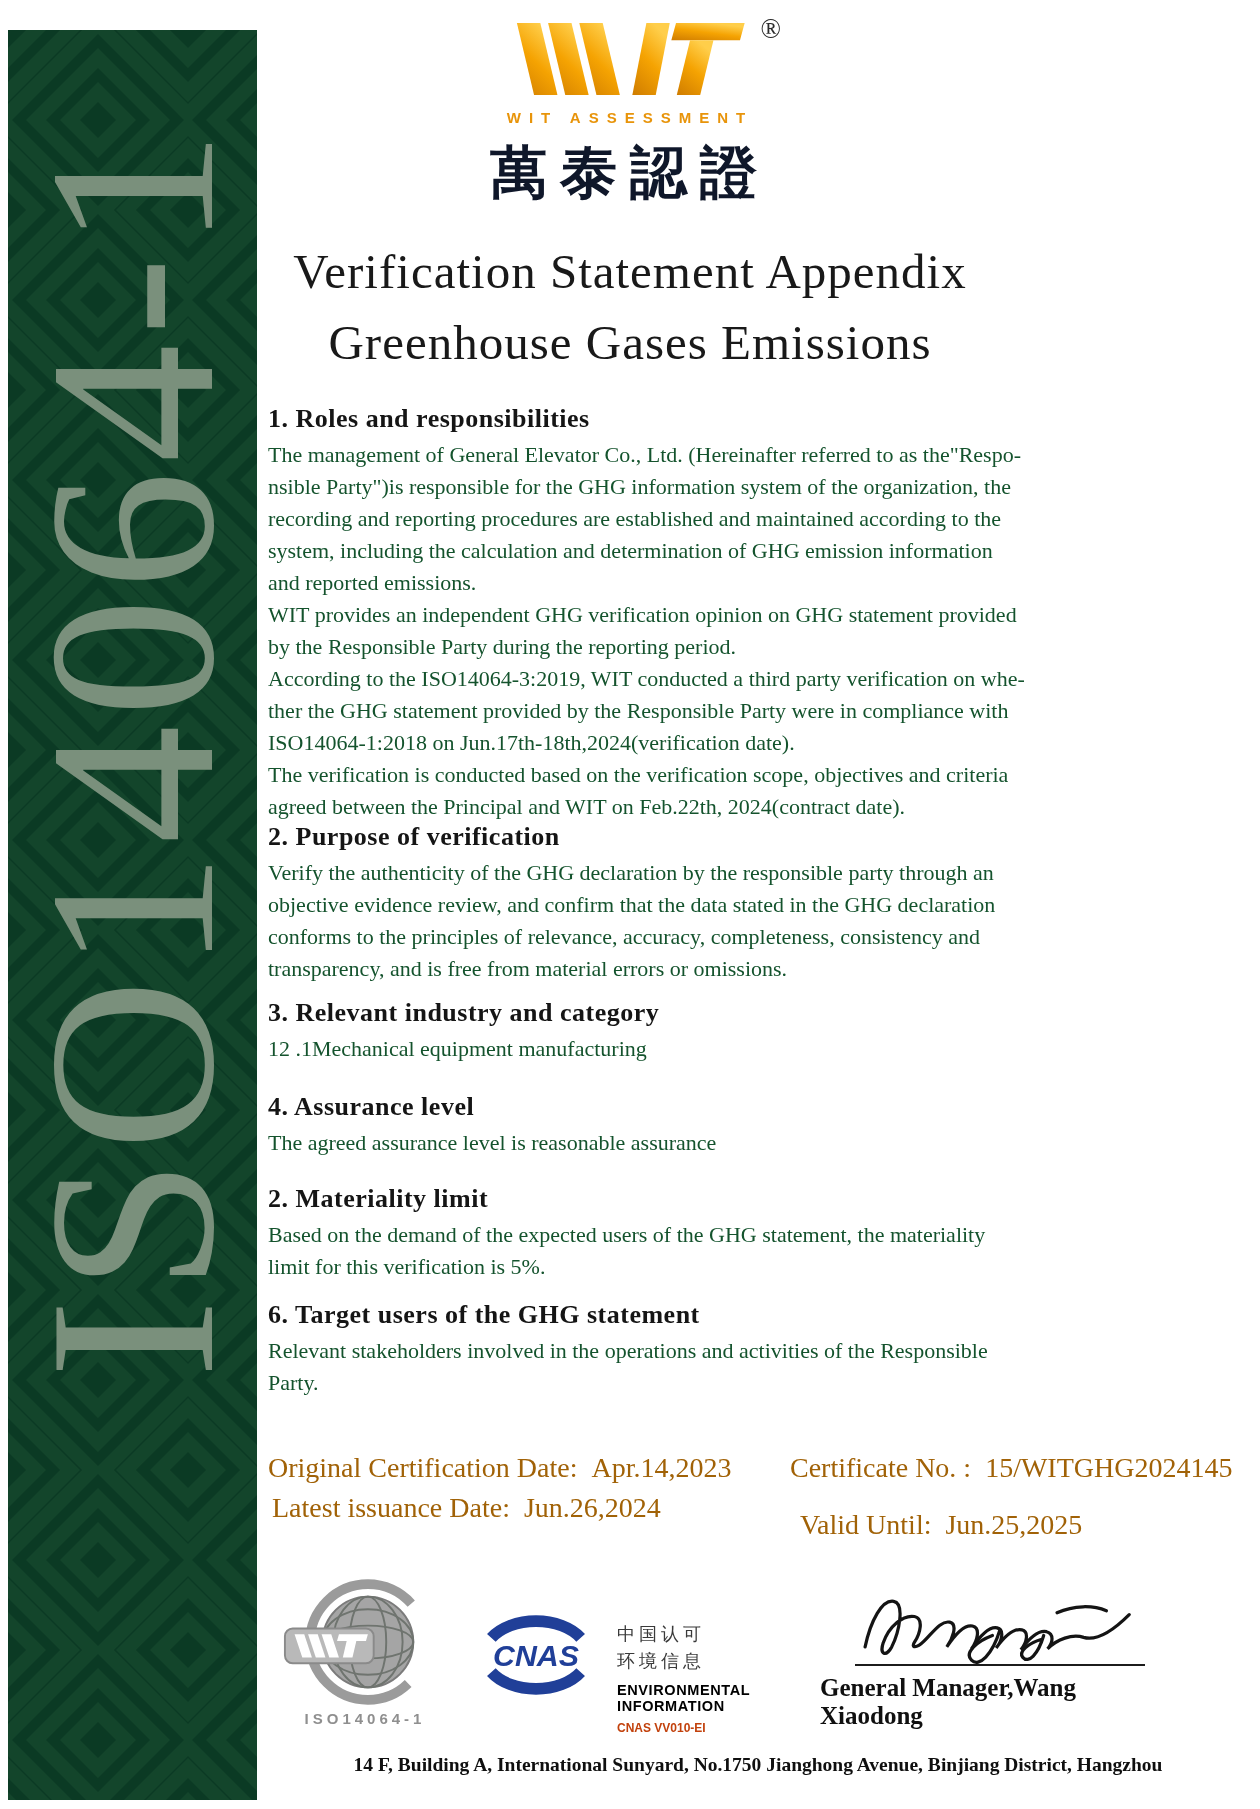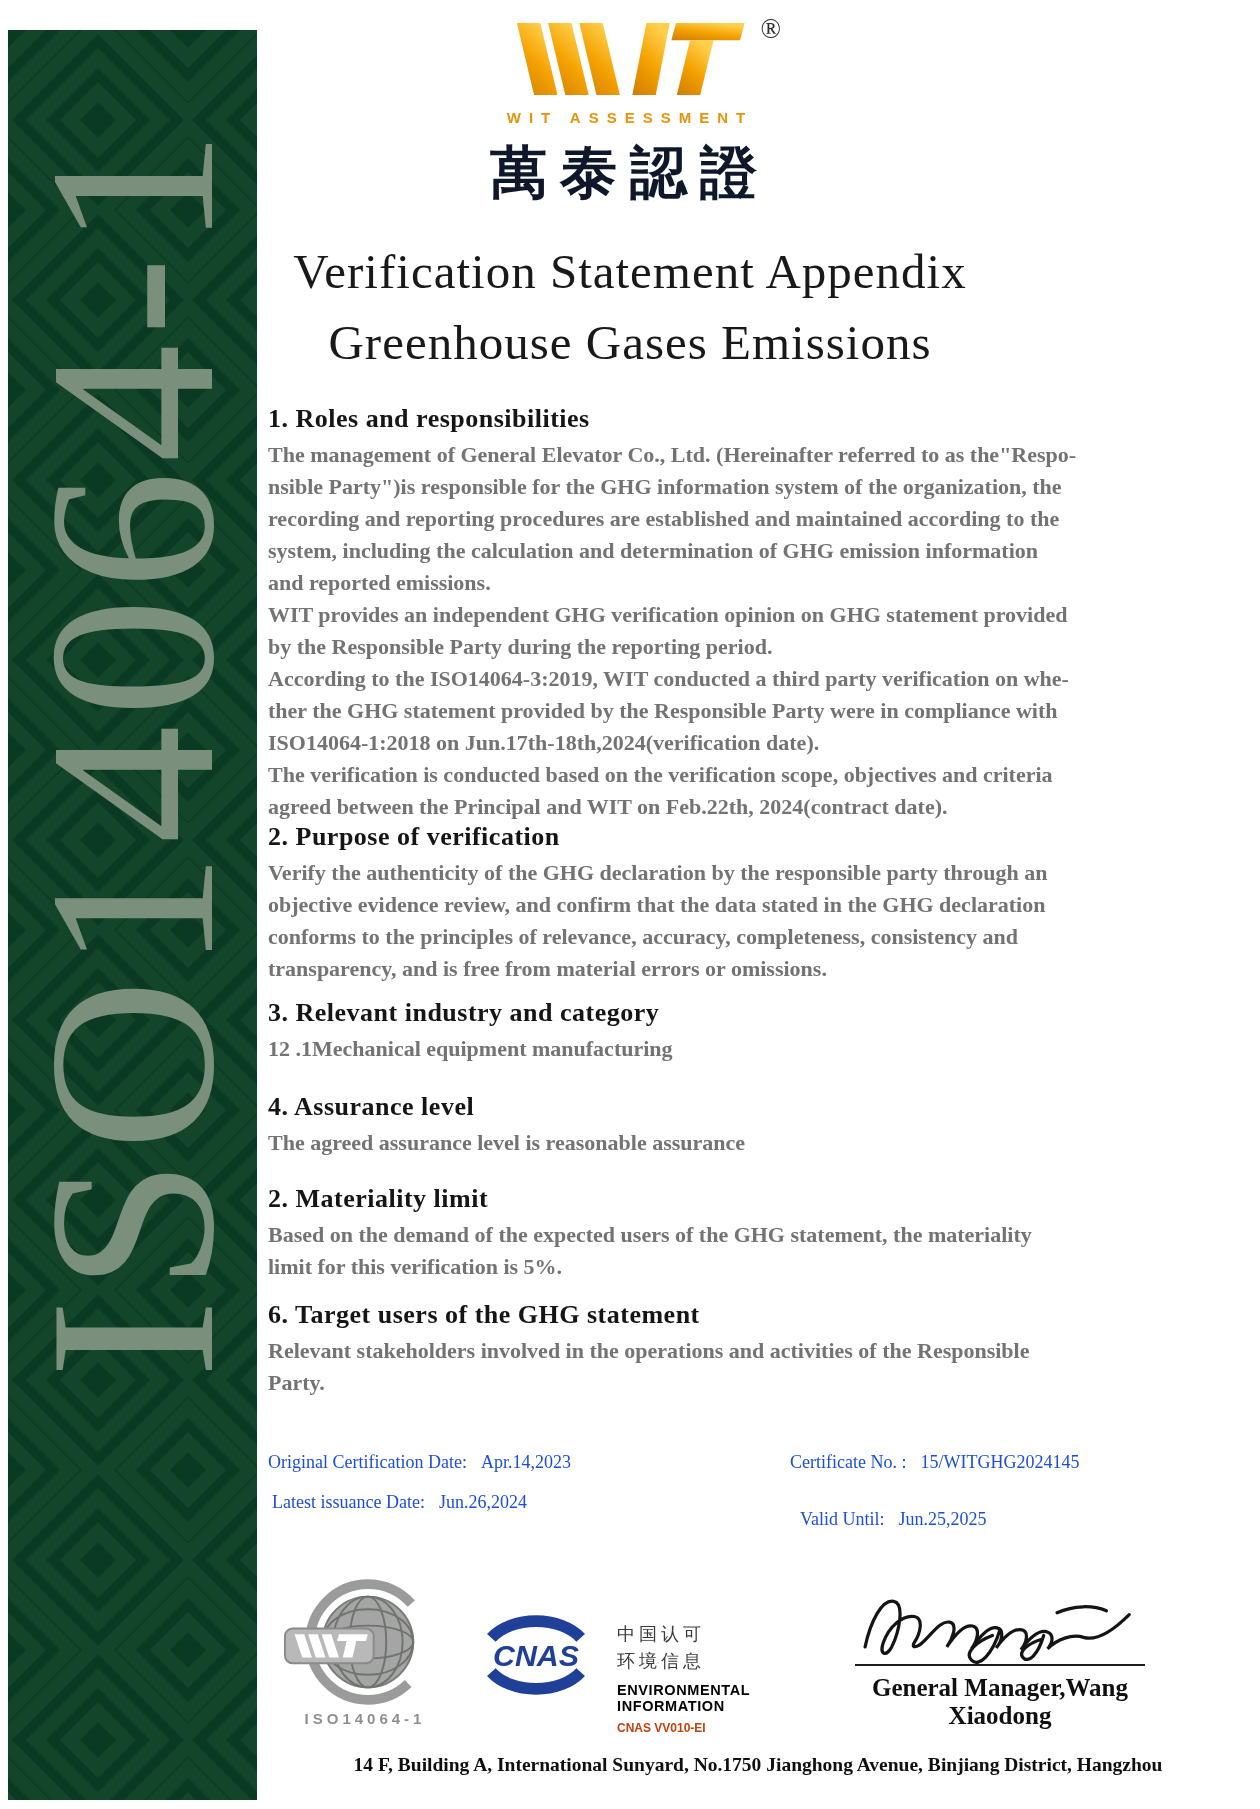--- a/index.html
+++ b/index.html
@@ -43,26 +43,26 @@
   }
   .doc-title {
     margin-top:24px; font-weight:normal; font-size:49px; line-height:71px;
     letter-spacing:1px; color:#191919;
   }
 
   
   .main { position:absolute; left:268px; top:0; width:900px; }
   .sec { position:absolute; left:0; width:900px; }
   .sec h3 { font-size:26px; font-weight:bold; letter-spacing:0.5px; color:#151515; margin-bottom:5px; }
-  .sec .sec-body { font-size:22px; line-height:32px; color:#737373; white-space:pre-line;font-weight:bold; }
+  .sec .sec-body { font-size:22px; line-height:32px; color:#14532d; white-space:pre-line; }
   .sec1 { top:404px; } .sec2 { top:822px; } .sec3 { top:998px; }
   .sec4 { top:1092px; } .sec5 { top:1184px; } .sec6 { top:1300px; }
 
   
-  .cert-line { position:absolute; font-size:18px; color:#1d4ed8; white-space:nowrap;text-align:center; }
+  .cert-line { position:absolute; font-size:28px; color:#a16207; white-space:nowrap;text-align:center; }
   .cert-line .lbl { margin-right:14px; }
   .c1 { left:268px; top:1452px; } .c2 { left:790px; top:1452px; }
   .c3 { left:272px; top:1492px; } .c4 { left:800px; top:1492px;margin-top:17px; }
 
   
   .globe-box { position:absolute; left:283px; top:1578px; width:164px; }
   .globe-box svg { display:block; width:164px; height:128px; }
   .globe-label {
     margin-top:4px; text-align:center;
     font-family:"Liberation Sans","DejaVu Sans",sans-serif;
@@ -75,21 +75,21 @@
   .accred .en {
     font-family:Liberation Sans, sans-serif; font-weight:bold;
     font-size:14.5px; color:#000000; margin-top:8px; letter-spacing:0.6px;
   }
   .accred .code { font-family:"Liberation Sans","DejaVu Sans",sans-serif; font-weight:bold; font-size:12px; color:#c2410c; margin-top:7px; }
 
   
   .sig-box { position:absolute; left:820px; top:1588px; width:360px; }
   .sig-box svg { display:block; width:320px; height:76px; margin:0 auto; }
   .sig-line { width:290px; margin:0 auto; border-top:2px solid #1c1c1c; }
-  .sig-title { margin-top:8px; text-align:center; font-size:25px; font-weight:bold; color:#101010; }
+  .sig-title { margin-top:8px; font-size:25px; font-weight:bold; color:#101010; }
 
   
   .footer { position:absolute; left:256px; top:1748px; width:1004px; text-align:center; color:#0f0f0f; }
   .footer .co { font-size:20px; font-weight:bold; }
   .footer .addr { font-size:19.5px; font-weight:bold; margin-top:6px; }
 </style>
 </head>
 <body>
 
 <div class="page">

